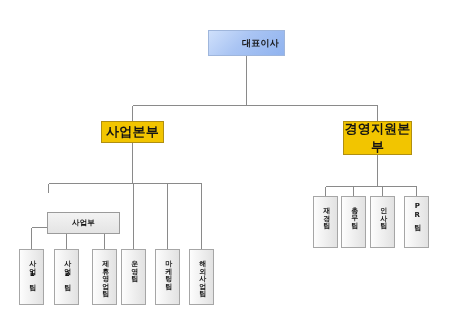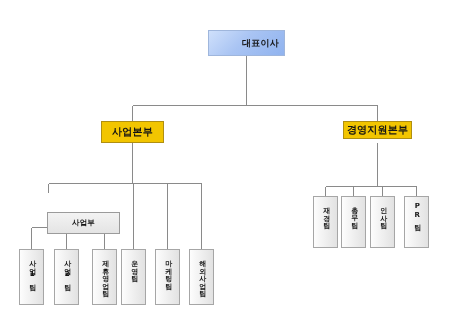--- a/index.html
+++ b/index.html
@@ -26,21 +26,21 @@
   .n-ceo{
     background:linear-gradient(135deg,#cfe0fb 0%,#a9c4f3 45%,#90b3ef 100%);
     border:1px solid #9fb6dc;
     font-size:9px;font-weight:bold;padding-left:28px;
   }
 
   
   .n-div{
     background:#f2c500;
     border:1px solid #b08f12;
-    font-size:10px;font-weight:bold;
+    font-size:13px;font-weight:bold;
   }
 
   
   .n-unit{
     background:linear-gradient(180deg,#f3f3f3 0%,#e4e4e4 100%);
     border:1px solid #9b9b9b;
     font-size:7.5px;font-weight:bold;margin-top:20px;
   }
 
   
@@ -101,21 +101,21 @@
   </svg>
 
   <div class="node n-ceo" style="left:208px;top:30px;width:77px;height:26px;">
     <span>대표이사</span>
   </div>
 
   <div class="node n-div" style="left:101px;top:121px;width:63px;height:22px;">
     <span>사업본부</span>
   </div>
 
-  <div class="node n-div" style="left:343px;top:121px;width:69px;height:18px;">
+  <div class="node n-div" style="left:343px;top:121px;width:69px;height:34px;">
     <span>경영지원본부</span>
   </div>
 
   <div class="node n-unit" style="left:47px;top:192px;width:73px;height:22px;">
     <span>사업부</span>
   </div>
 
   <div class="node n-team" style="left:19px;top:249px;width:25px;height:56px;">
     <span class="vtext">사업1팀</span>
   </div>

